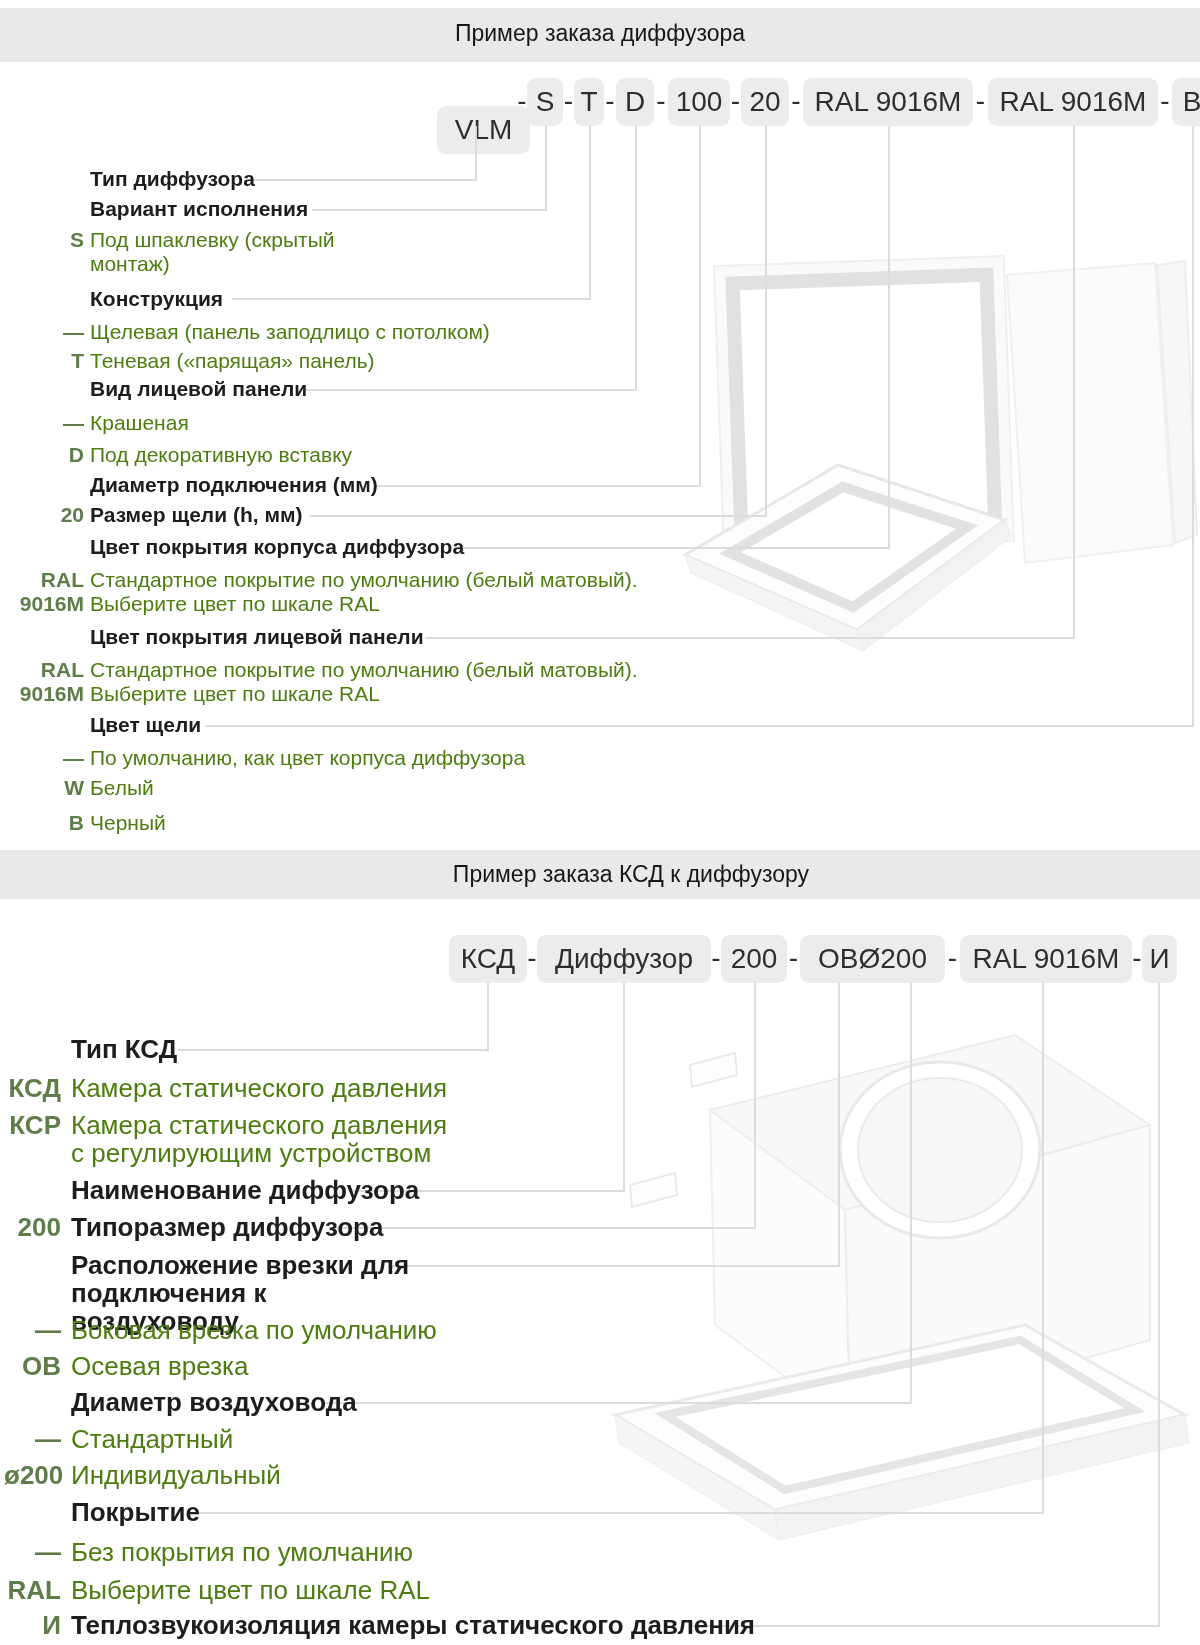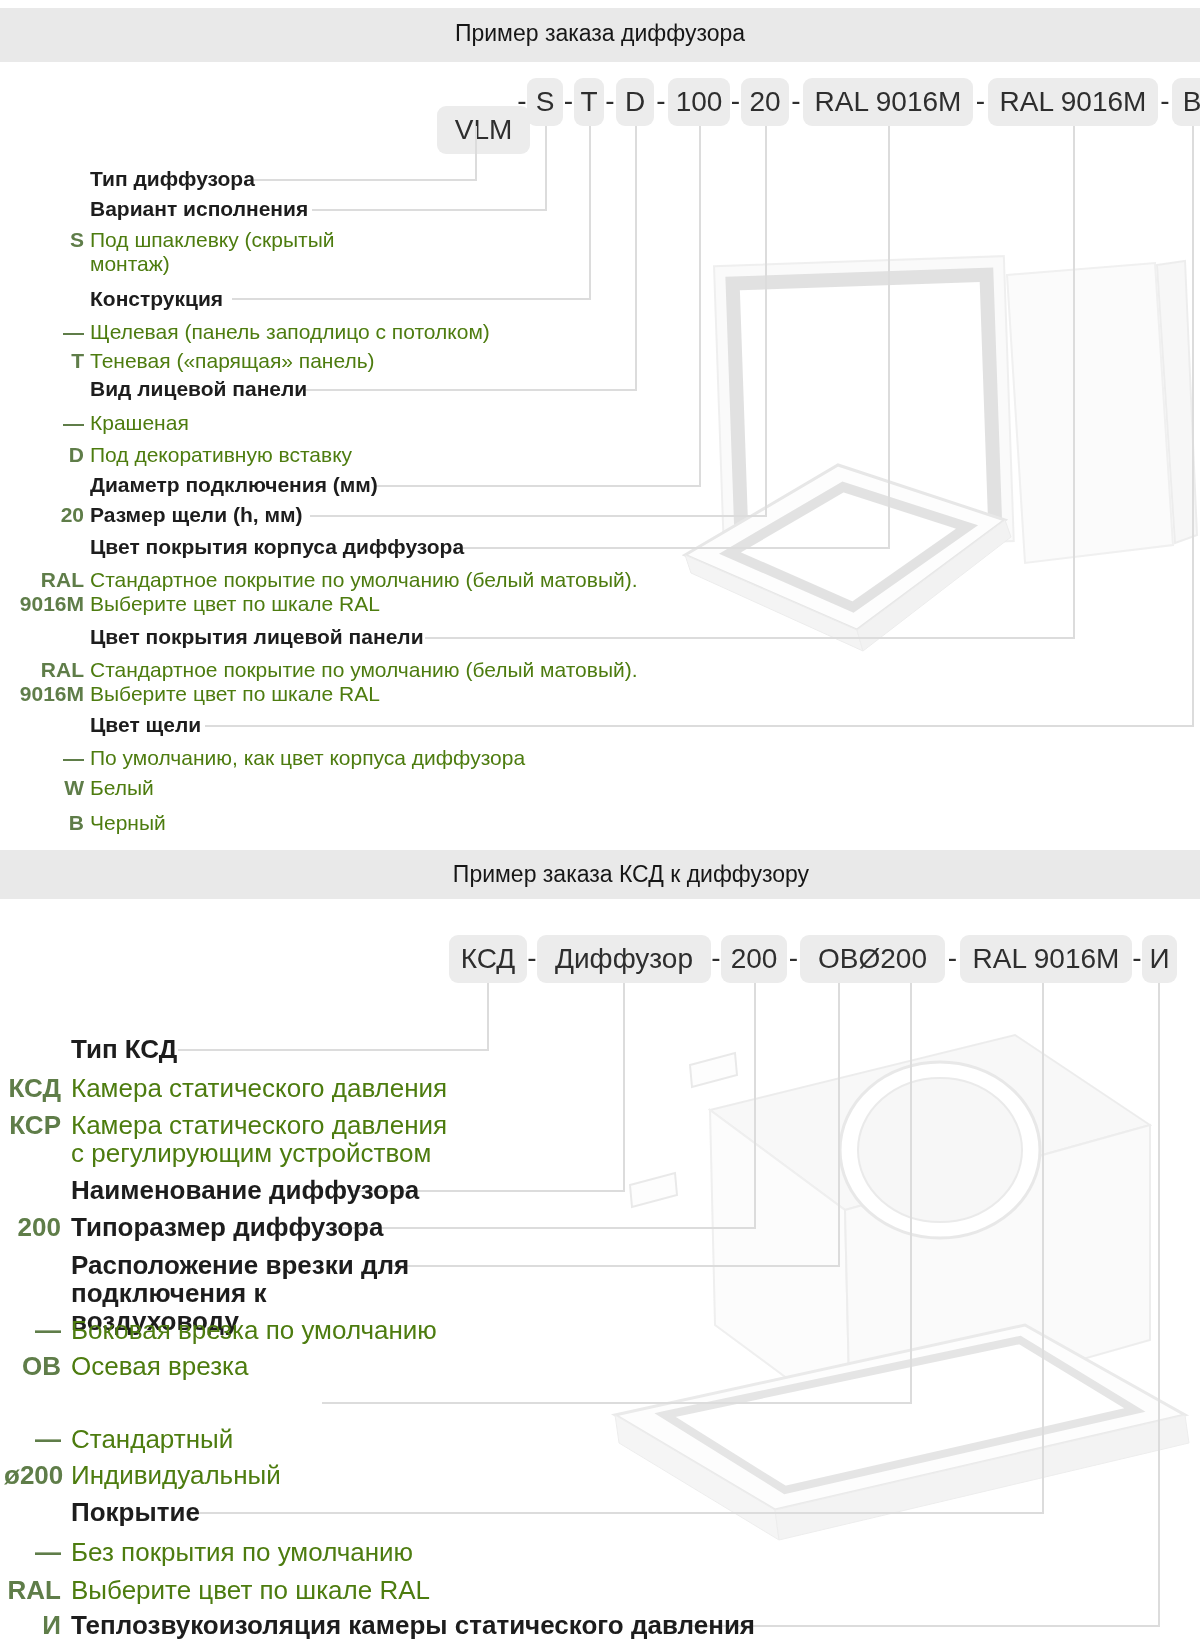--- a/index.html
+++ b/index.html
@@ -211,20 +211,24 @@
       <span class="txt">Расположение врезки для подключения к воздуховоду</span>
     </div>
   <div class="row s2row" style="top:1316px;">
       <span class="code">—</span>
       <span class="txt">Боковая врезка по умолчанию</span>
     </div>
   <div class="row s2row" style="top:1352px;">
       <span class="code">ОВ</span>
       <span class="txt">Осевая врезка</span>
     </div>
+  <div class="row s2row bold" style="top:1388px;">
+      <span class="code"></span>
+      <span class="txt">Диаметр воздуховода</span>
+    </div>
   <div class="row s2row" style="top:1425px;">
       <span class="code">—</span>
       <span class="txt">Стандартный</span>
     </div>
   <div class="row s2row" style="top:1461px;">
       <span class="code">ø200</span>
       <span class="txt">Индивидуальный</span>
     </div>
   <div class="row s2row bold" style="top:1498px;">
       <span class="code"></span>

